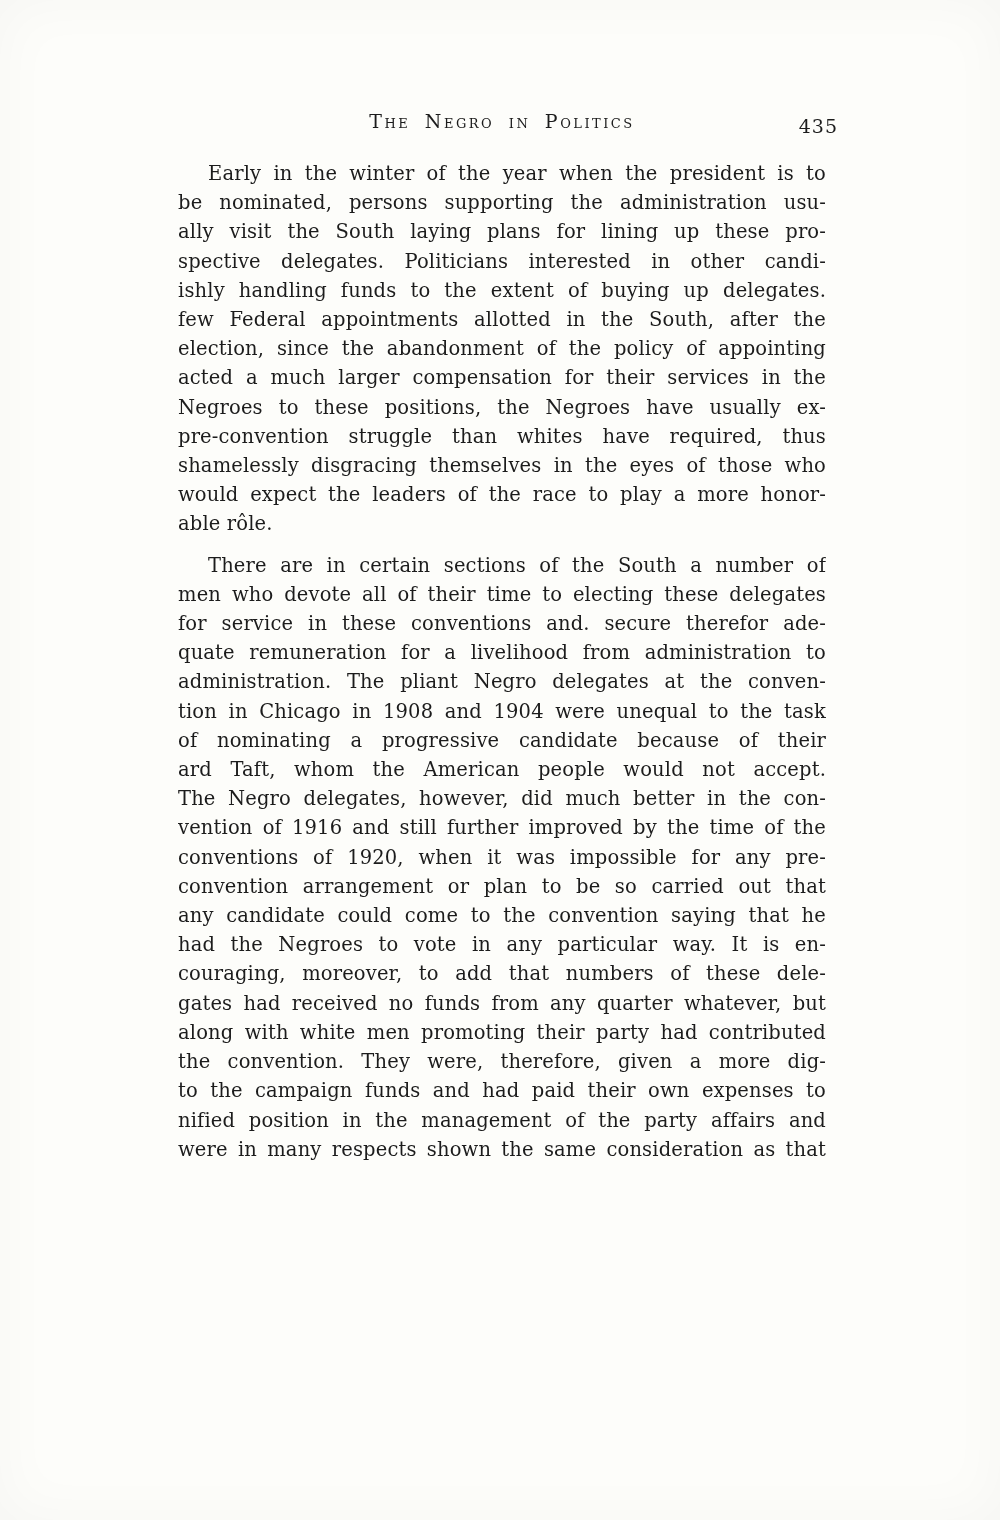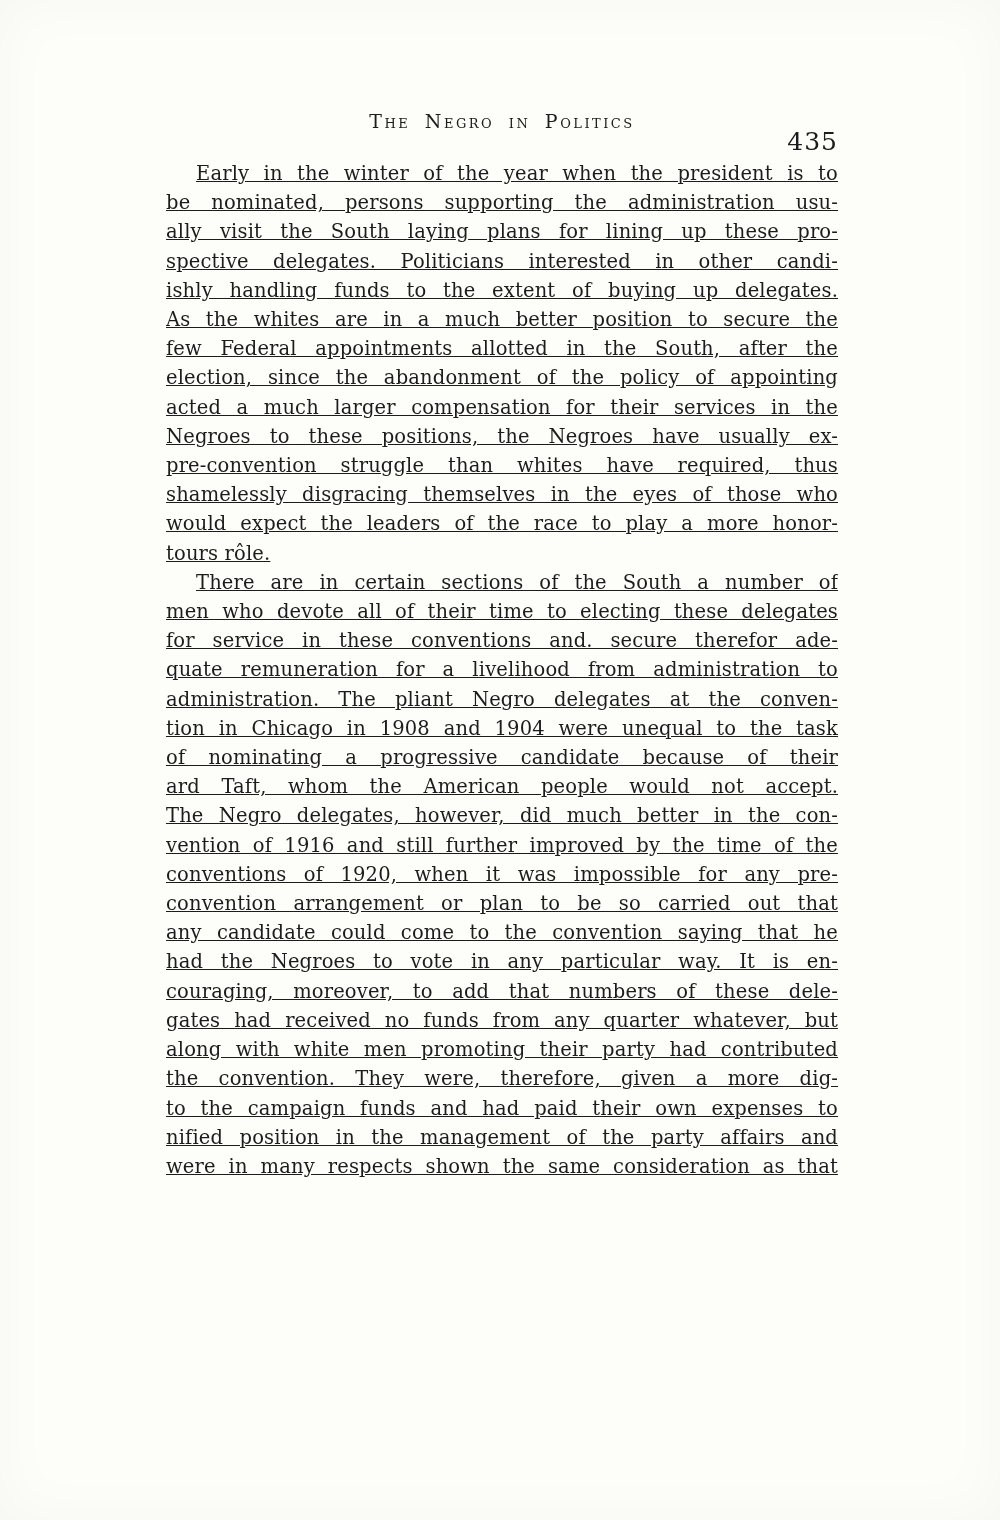--- a/index.html
+++ b/index.html
@@ -38,27 +38,26 @@
     transform: translateX(-50%);
     font-variant: small-caps;
     font-size: 19px;
     letter-spacing: 2.5px;
     word-spacing: 6px;
     white-space: nowrap;
   }
   .page-number {
     position: absolute;
     right: 0;
-    top: 17px;
-    font-size: 25px;
+    top: 5px;
+    font-size: 19px;
     letter-spacing: 1px;
   }
   .paragraph {
-    margin: 0;
-    text-decoration: underline;
+    margin: 12px;
   }
   .line {
     font-size: 19.5px;
     line-height: 29.2px;
     text-align: justify;
     text-align-last: justify;
     letter-spacing: 0.15px;
     overflow: hidden;
     white-space: nowrap;
   }
@@ -78,29 +77,28 @@
       <span class="running-title">The Negro in Politics</span>
       <span class="page-number">435</span>
     </div>
     <div id="page-body">
         <div class="paragraph">
           <div class="line first">Early in the winter of the year when the president is to</div>
           <div class="line">be nominated, persons supporting the administration usu-</div>
           <div class="line">ally visit the South laying plans for lining up these pro-</div>
           <div class="line">spective delegates.  Politicians interested in other candi-</div>
           <div class="line">ishly handling funds to the extent of buying up delegates.</div>
-          <div class="line">As the whites are in a much better position to secure the</div>
           <div class="line">few Federal appointments allotted in the South, after the</div>
           <div class="line">election, since the abandonment of the policy of appointing</div>
           <div class="line">acted a much larger compensation for their services in the</div>
           <div class="line">Negroes to these positions, the Negroes have usually ex-</div>
           <div class="line">pre-convention struggle than whites have required, thus</div>
           <div class="line">shamelessly disgracing themselves in the eyes of those who</div>
           <div class="line">would expect the leaders of the race to play a more honor-</div>
-          <div class="line last-left">tours rôle.</div>
+          <div class="line last-left">able rôle.</div>
         </div>
         <div class="paragraph">
           <div class="line first">There are in certain sections of the South a number of</div>
           <div class="line">men who devote all of their time to electing these delegates</div>
           <div class="line">for service in these conventions and. secure therefor ade-</div>
           <div class="line">quate remuneration for a livelihood from administration to</div>
           <div class="line">administration.  The pliant Negro delegates at the conven-</div>
           <div class="line">tion in Chicago in 1908 and 1904 were unequal to the task</div>
           <div class="line">of nominating a progressive candidate because of their</div>
           <div class="line">ard Taft, whom the American people would not accept.</div>

